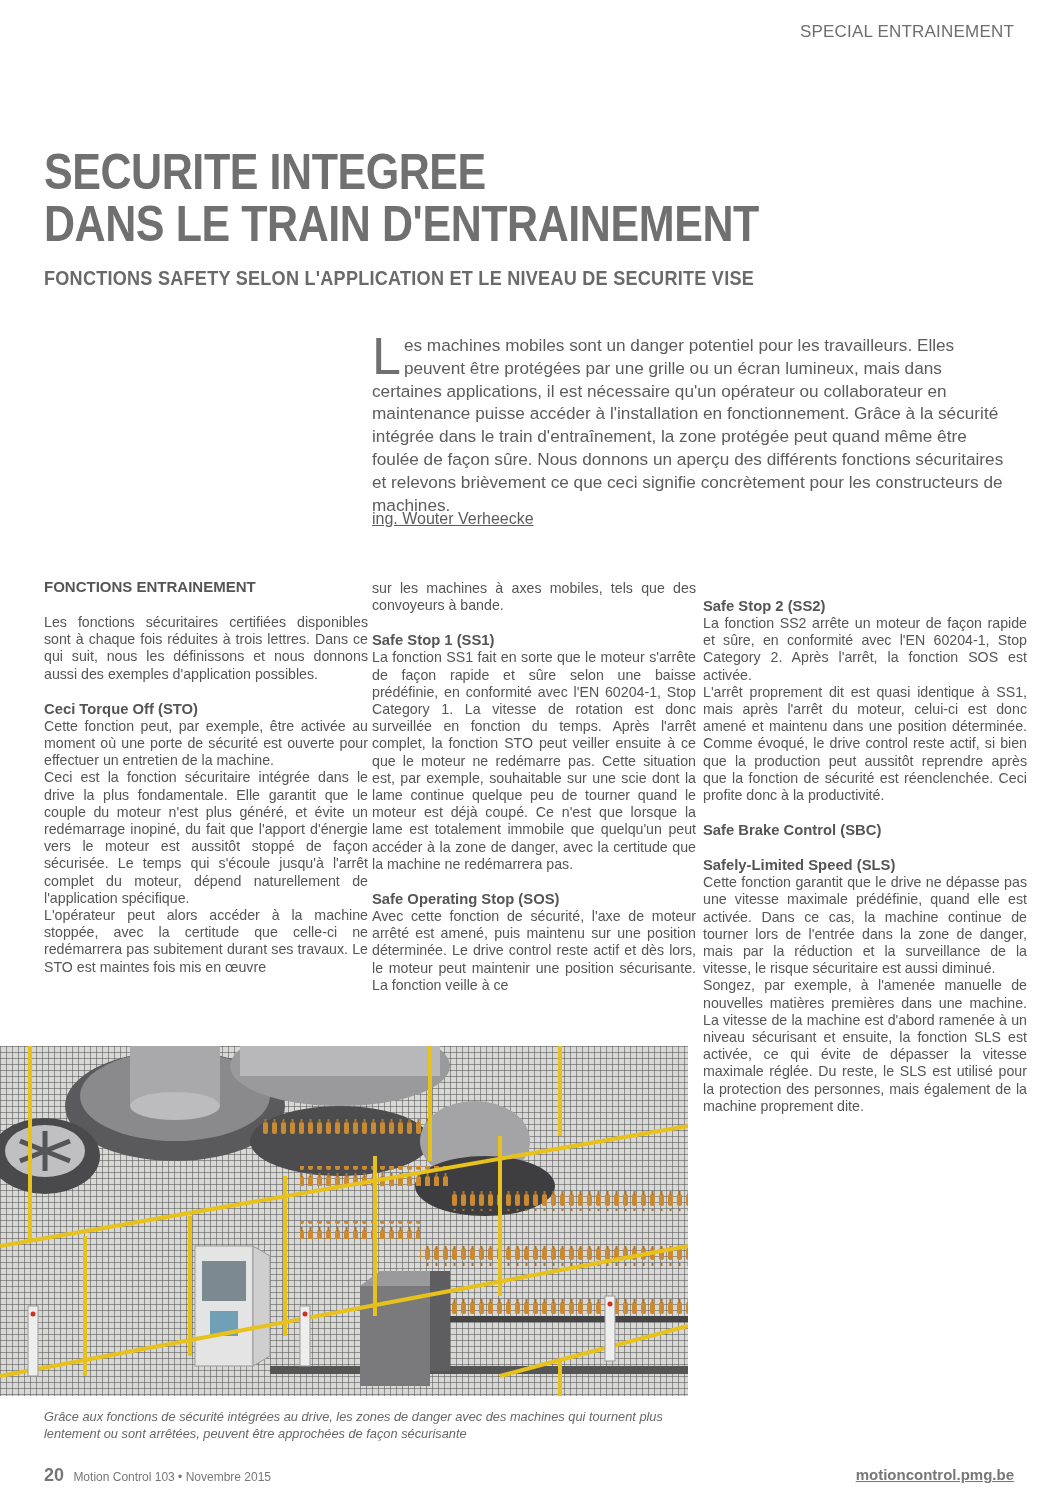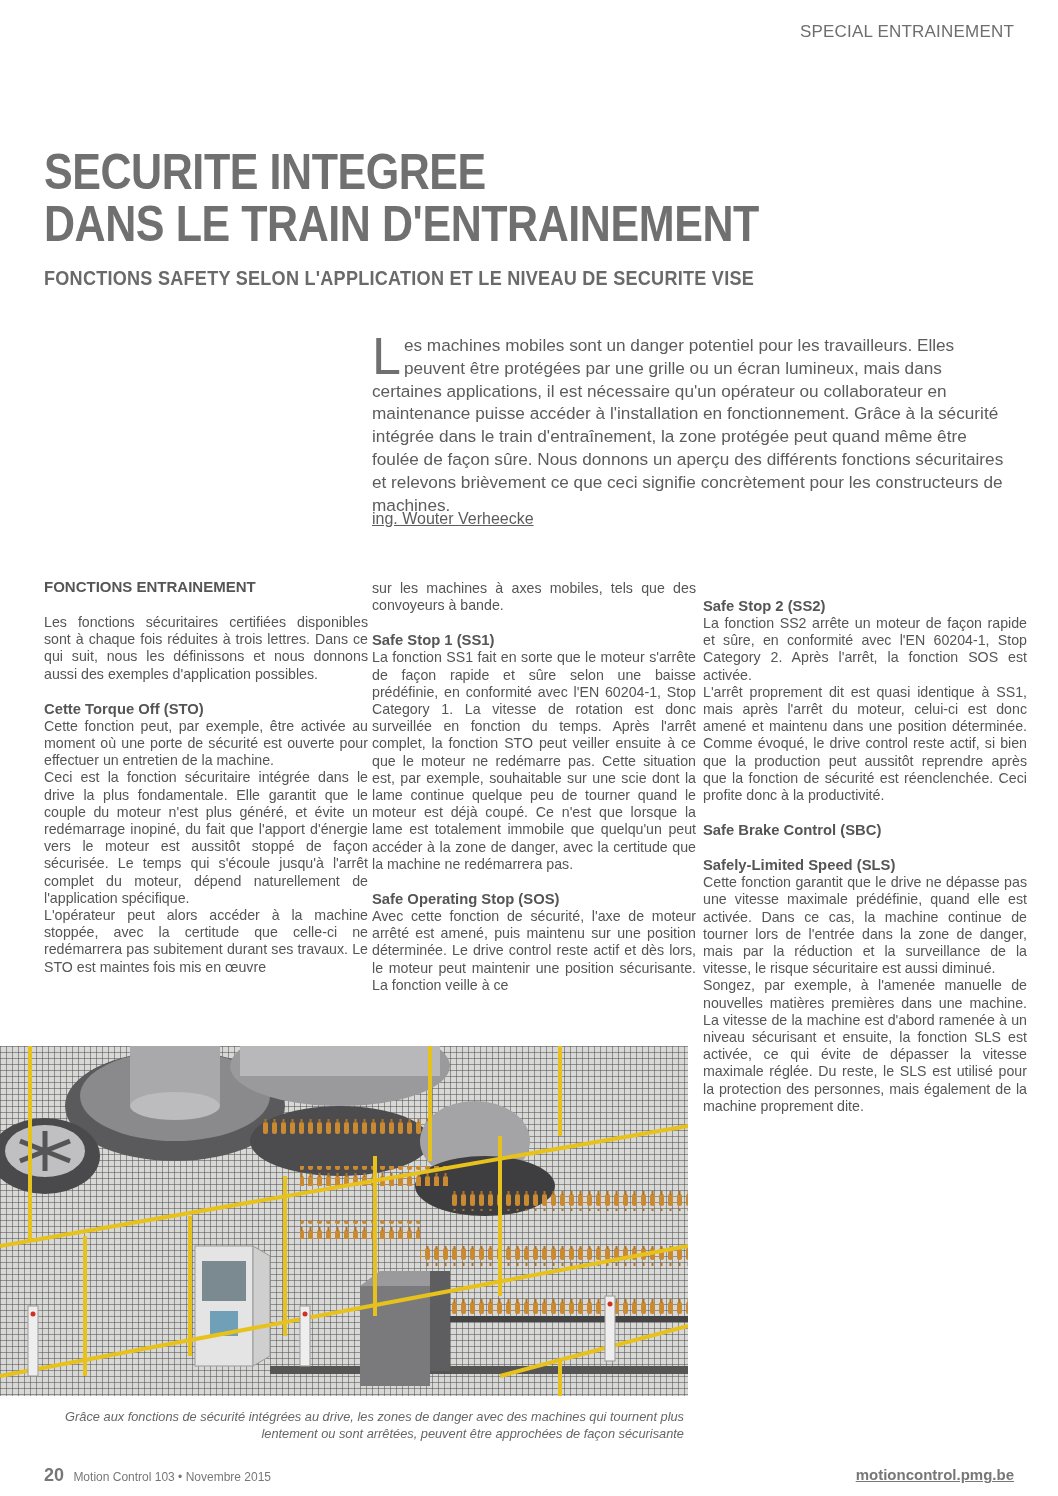--- a/index.html
+++ b/index.html
@@ -54,21 +54,21 @@
   .gap { height:17px; }
   .col1 { left:44px; top:578px; }
   .col2 { left:372px; top:580px; }
   .col3 { left:703px; top:580px; }
   .photo {
     position:absolute; left:0; top:1046px; width:688px; height:350px; overflow:hidden;
     background:#d8d8d6;
   }
   .caption {
     position:absolute; left:44px; top:1408px; width:640px;
-    font-size:12.8px; line-height:17px; color:#666666; font-style:italic;text-align:right;
+    font-size:12.8px; line-height:17px; color:#666666; font-style:italic;
   }
   .footer-left {
     position:absolute; left:44px; top:1465px; font-size:12px; color:#777777;
     white-space:nowrap;
   }
   .footer-left .pg { font-size:18px; font-weight:bold; color:#777777; margin-right:6px; }
   .footer-right {
     position:absolute; right:44px; top:1466px; font-size:15px; font-weight:bold;
     color:#777777; text-decoration:underline;
   }
@@ -89,21 +89,21 @@
   <span class="dropcap">L</span>
   <p>es machines mobiles sont un danger potentiel pour les travailleurs. Elles peuvent être protégées par une grille ou un écran lumineux, mais dans certaines applications, il est nécessaire qu'un opérateur ou collaborateur en maintenance puisse accéder à l'installation en fonctionnement. Grâce à la sécurité intégrée dans le train d'entraînement, la zone protégée peut quand même être foulée de façon sûre. Nous donnons un aperçu des différents fonctions sécuritaires et relevons brièvement ce que ceci signifie concrètement pour les constructeurs de machines.</p>
 </div>
 
 <div class="byline">ing. Wouter Verheecke</div>
 
 <div class="col col1">
   <h2>FONCTIONS ENTRAINEMENT</h2>
   <p>Les fonctions sécuritaires certifiées disponibles sont à chaque fois réduites à trois lettres. Dans ce qui suit, nous les définissons et nous donnons aussi des exemples d'application possibles.</p>
   <div class="gap"></div>
-  <h3>Cette Torque Off (STO)</h3>
+  <h3>Ceci Torque Off (STO)</h3>
   <p>Cette fonction peut, par exemple, être activée au moment où une porte de sécurité est ouverte pour effectuer un entretien de la machine.</p>
   <p>Ceci est la fonction sécuritaire intégrée dans le drive la plus fondamentale. Elle garantit que le couple du moteur n'est plus généré, et évite un redémarrage inopiné, du fait que l'apport d'énergie vers le moteur est aussitôt stoppé de façon sécurisée. Le temps qui s'écoule jusqu'à l'arrêt complet du moteur, dépend naturellement de l'application spécifique.</p>
   <p>L'opérateur peut alors accéder à la machine stoppée, avec la certitude que celle-ci ne redémarrera pas subitement durant ses travaux. Le STO est maintes fois mis en œuvre</p>
 </div>
 
 <div class="col col2">
   <p>sur les machines à axes mobiles, tels que des convoyeurs à bande.</p>
   <div class="gap"></div>
   <h3>Safe Stop 1 (SS1)</h3>
   <p>La fonction SS1 fait en sorte que le moteur s'arrête de façon rapide et sûre selon une baisse prédéfinie, en conformité avec l'EN 60204-1, Stop Category 1. La vitesse de rotation est donc surveillée en fonction du temps. Après l'arrêt complet, la fonction STO peut veiller ensuite à ce que le moteur ne redémarre pas. Cette situation est, par exemple, souhaitable sur une scie dont la lame continue quelque peu de tourner quand le moteur est déjà coupé. Ce n'est que lorsque la lame est totalement immobile que quelqu'un peut accéder à la zone de danger, avec la certitude que la machine ne redémarrera pas.</p>

